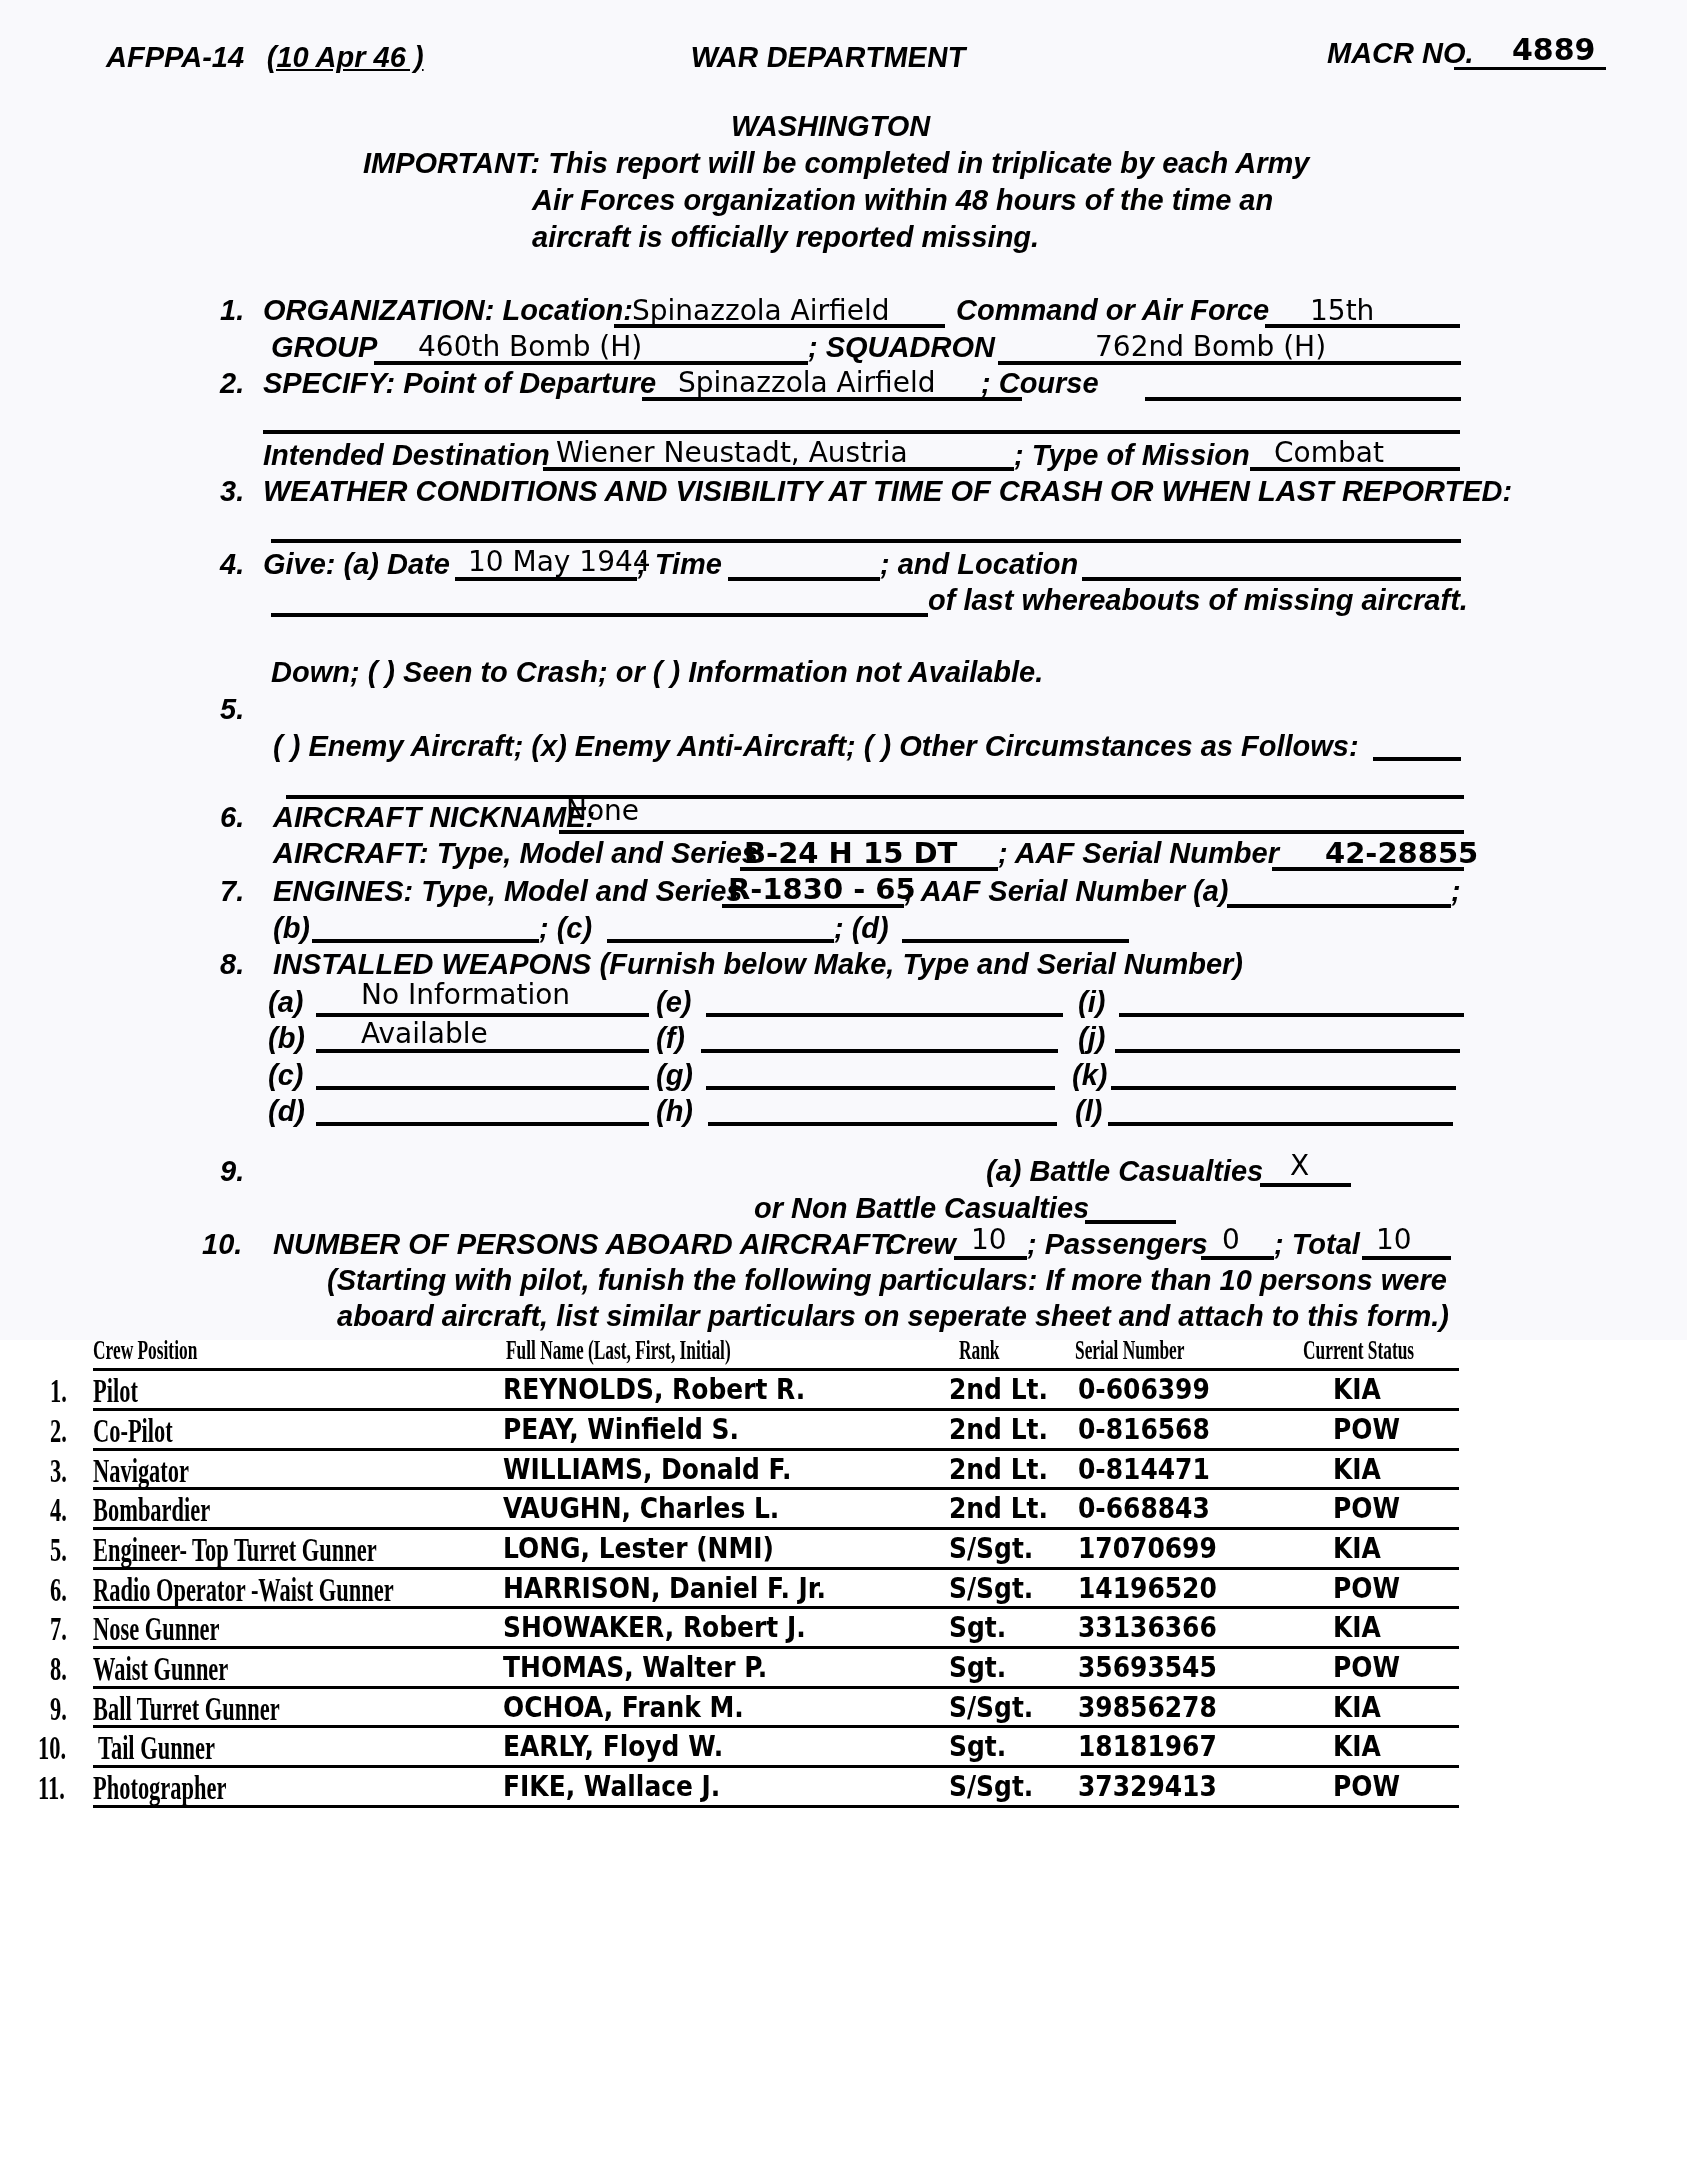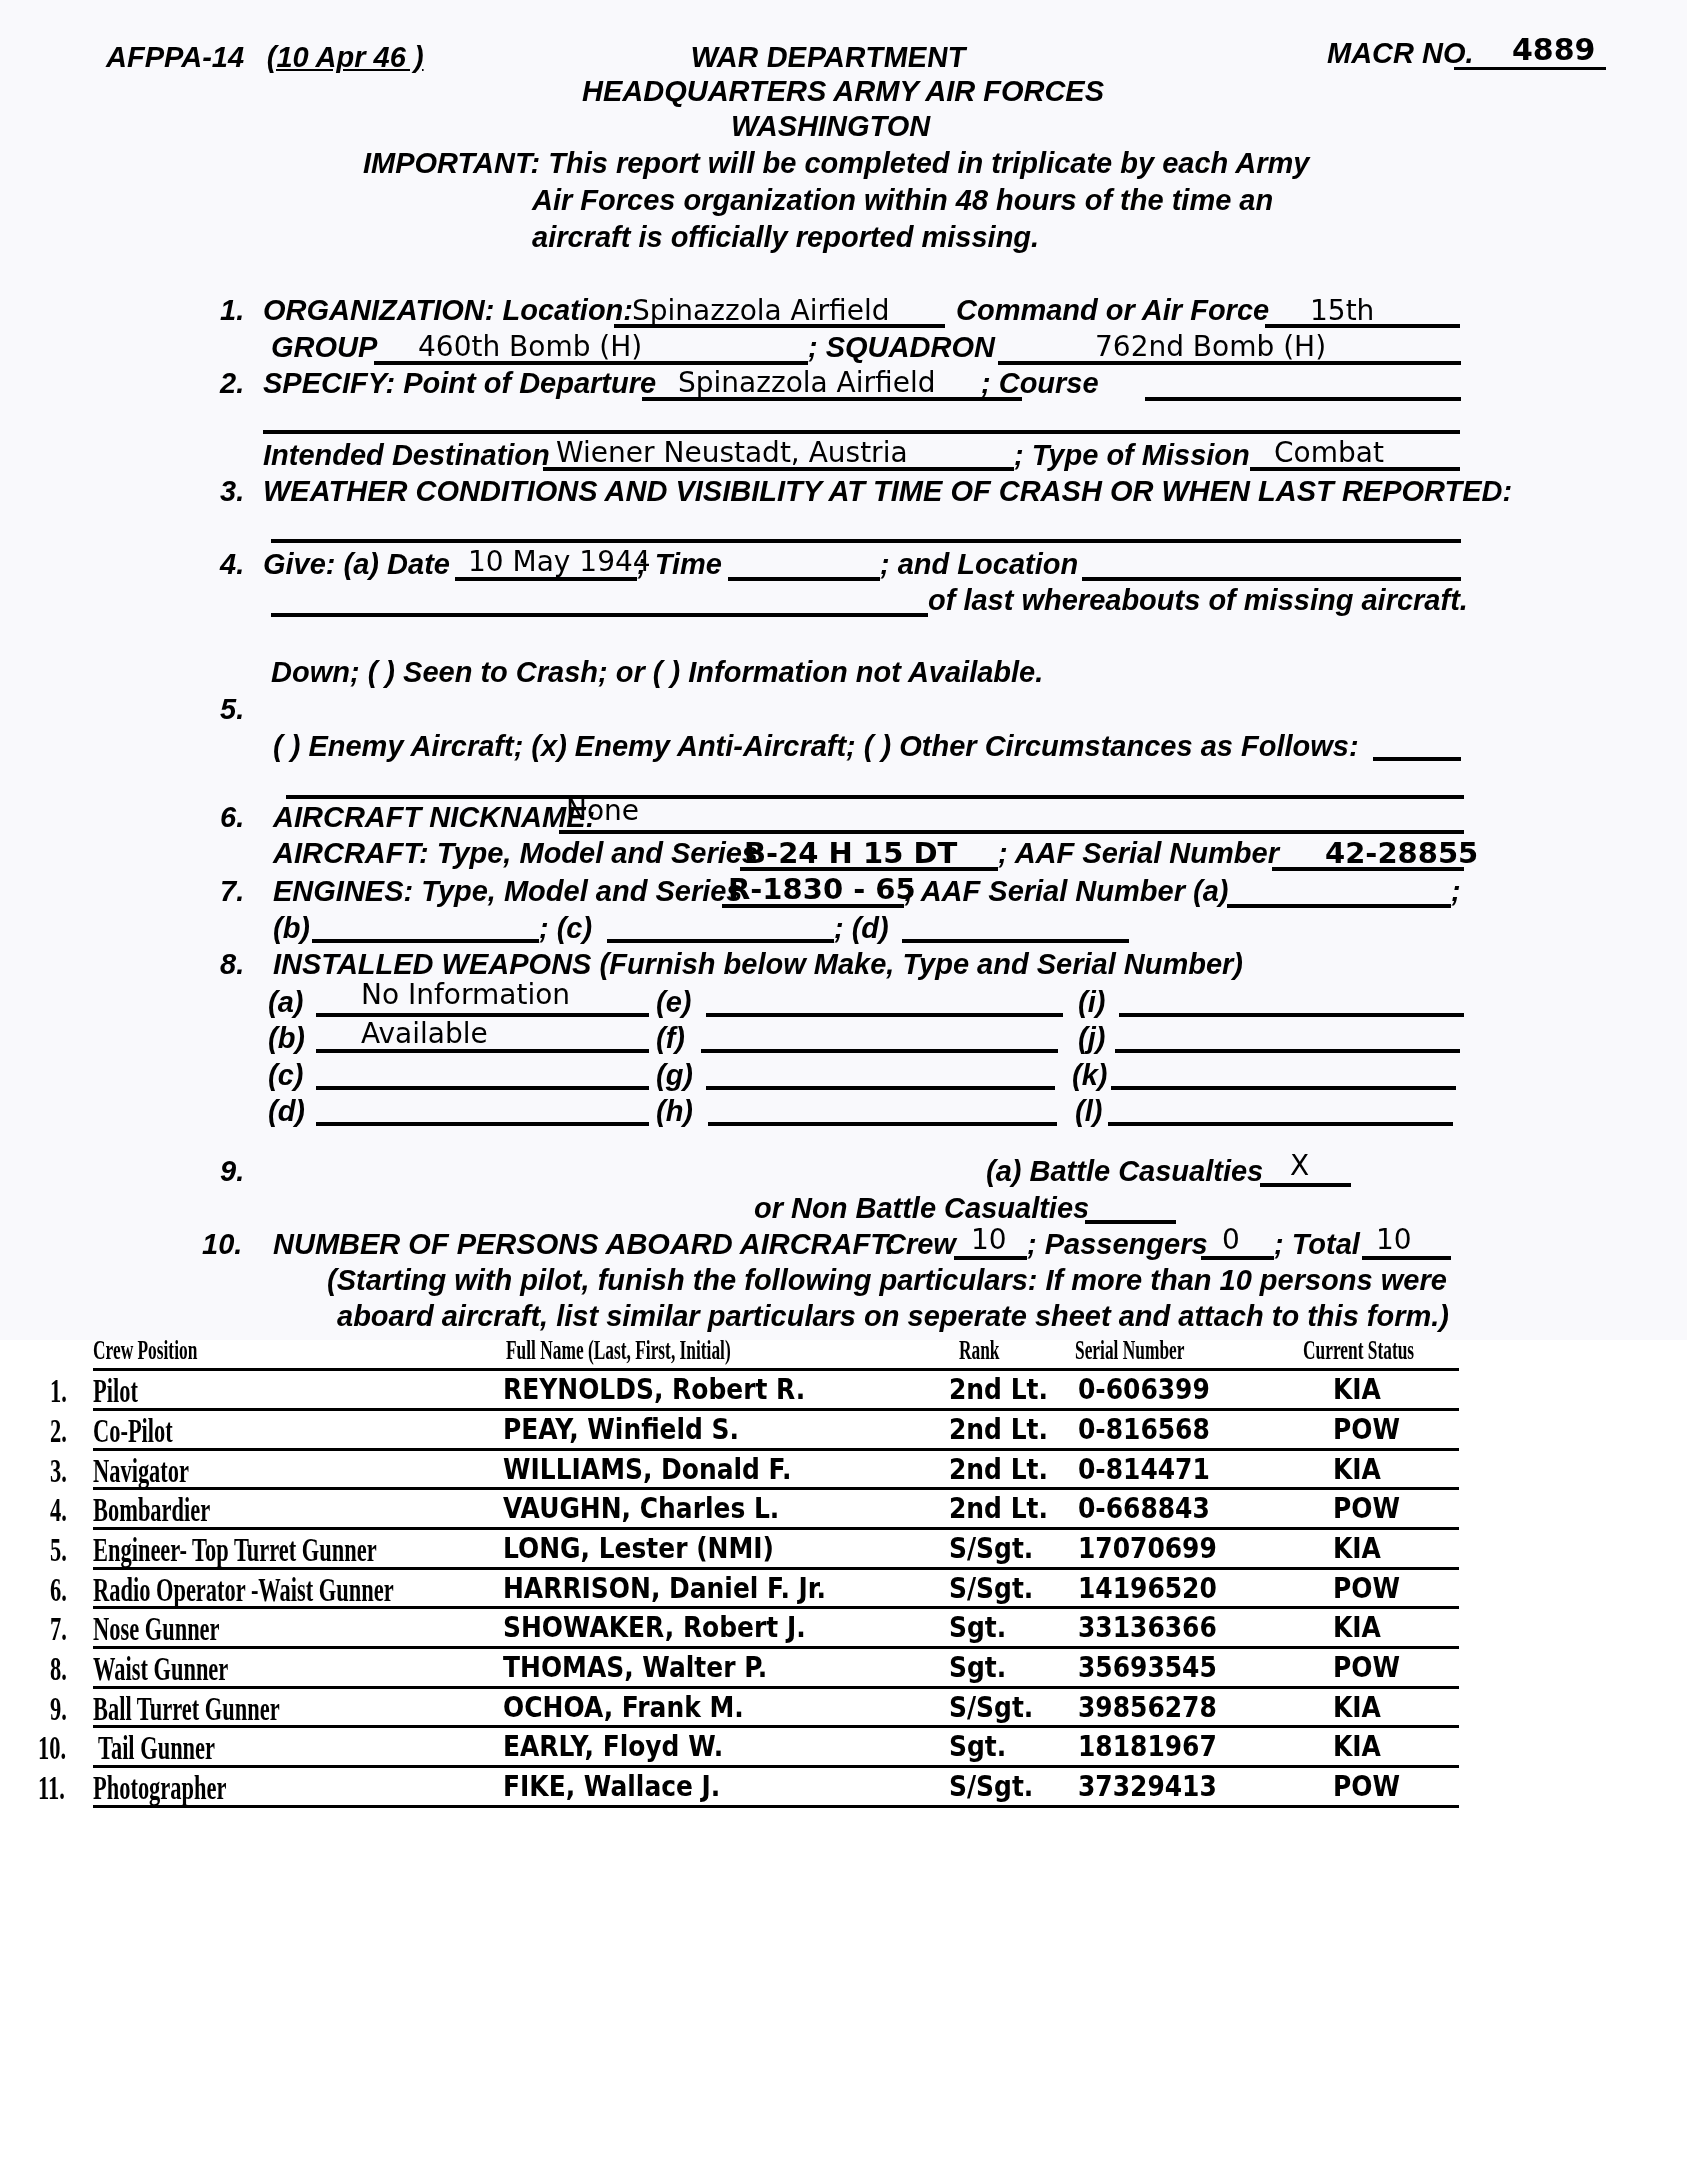--- a/index.html
+++ b/index.html
@@ -26,21 +26,20 @@
 
   <div class="abs hdr" style="left:106px;top:41px;">
     <span>AFPPA-14</span>
     <span style="margin-left:14.6px;text-decoration:underline;">(10 Apr 46 )</span>
   </div>
   <div class="abs hdr" style="left:691px;top:41px;font-style:normal;transform:skewX(-8deg);">WAR  DEPARTMENT</div>
   <div class="abs hdr" style="left:1327px;top:37px;">MACR NO.</div>
   <div class="rule" style="left:1454px;top:67px;width:152px;height:3.3px;"></div>
   <div class="abs val" style="left:1512px;top:34px;font-size:30px;font-weight:bold;">4889</div>
 
-  <div class="abs hdr" style="left:582px;top:75px;">HEADQUARTERS  ARMY AIR FORCES</div>
   <div class="abs hdr" style="left:731px;top:110px;">WASHINGTON</div>
   <div class="abs hdr" style="left:363px;top:147px;">IMPORTANT: This report will be completed in triplicate by each Army</div>
   <div class="abs hdr" style="left:532px;top:184px;">Air Forces organization within 48 hours of the time an</div>
   <div class="abs hdr" style="left:532px;top:221px;">aircraft is officially reported missing.</div>
 
   <div class="abs hdr" style="left:220px;top:294px;">1.</div>
   <div class="abs hdr" style="left:263px;top:294px;">ORGANIZATION:  Location:</div>
   <div class="rule" style="left:614px;top:324px;width:331px;"></div>
   <div class="abs val" style="left:632px;top:295px;">Spinazzola Airfield</div>
   <div class="abs hdr" style="left:956px;top:294px;">Command or Air Force</div>

